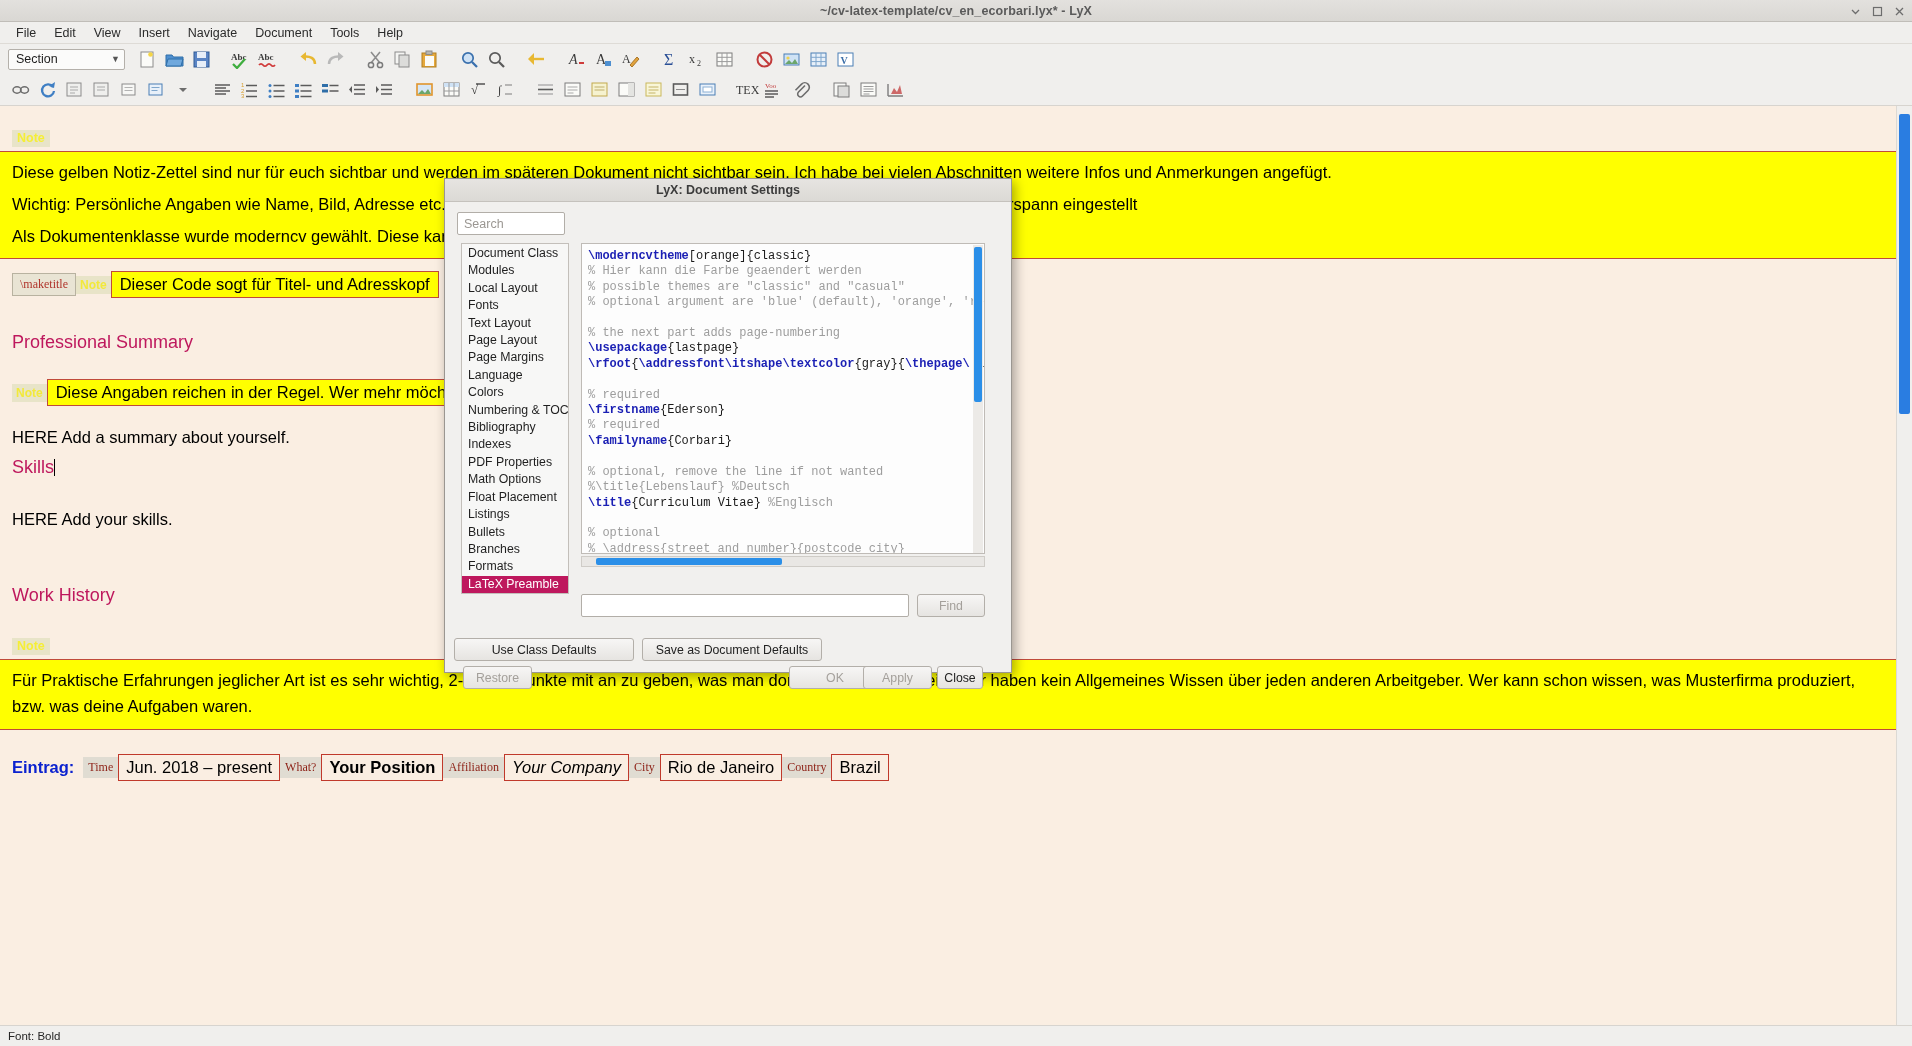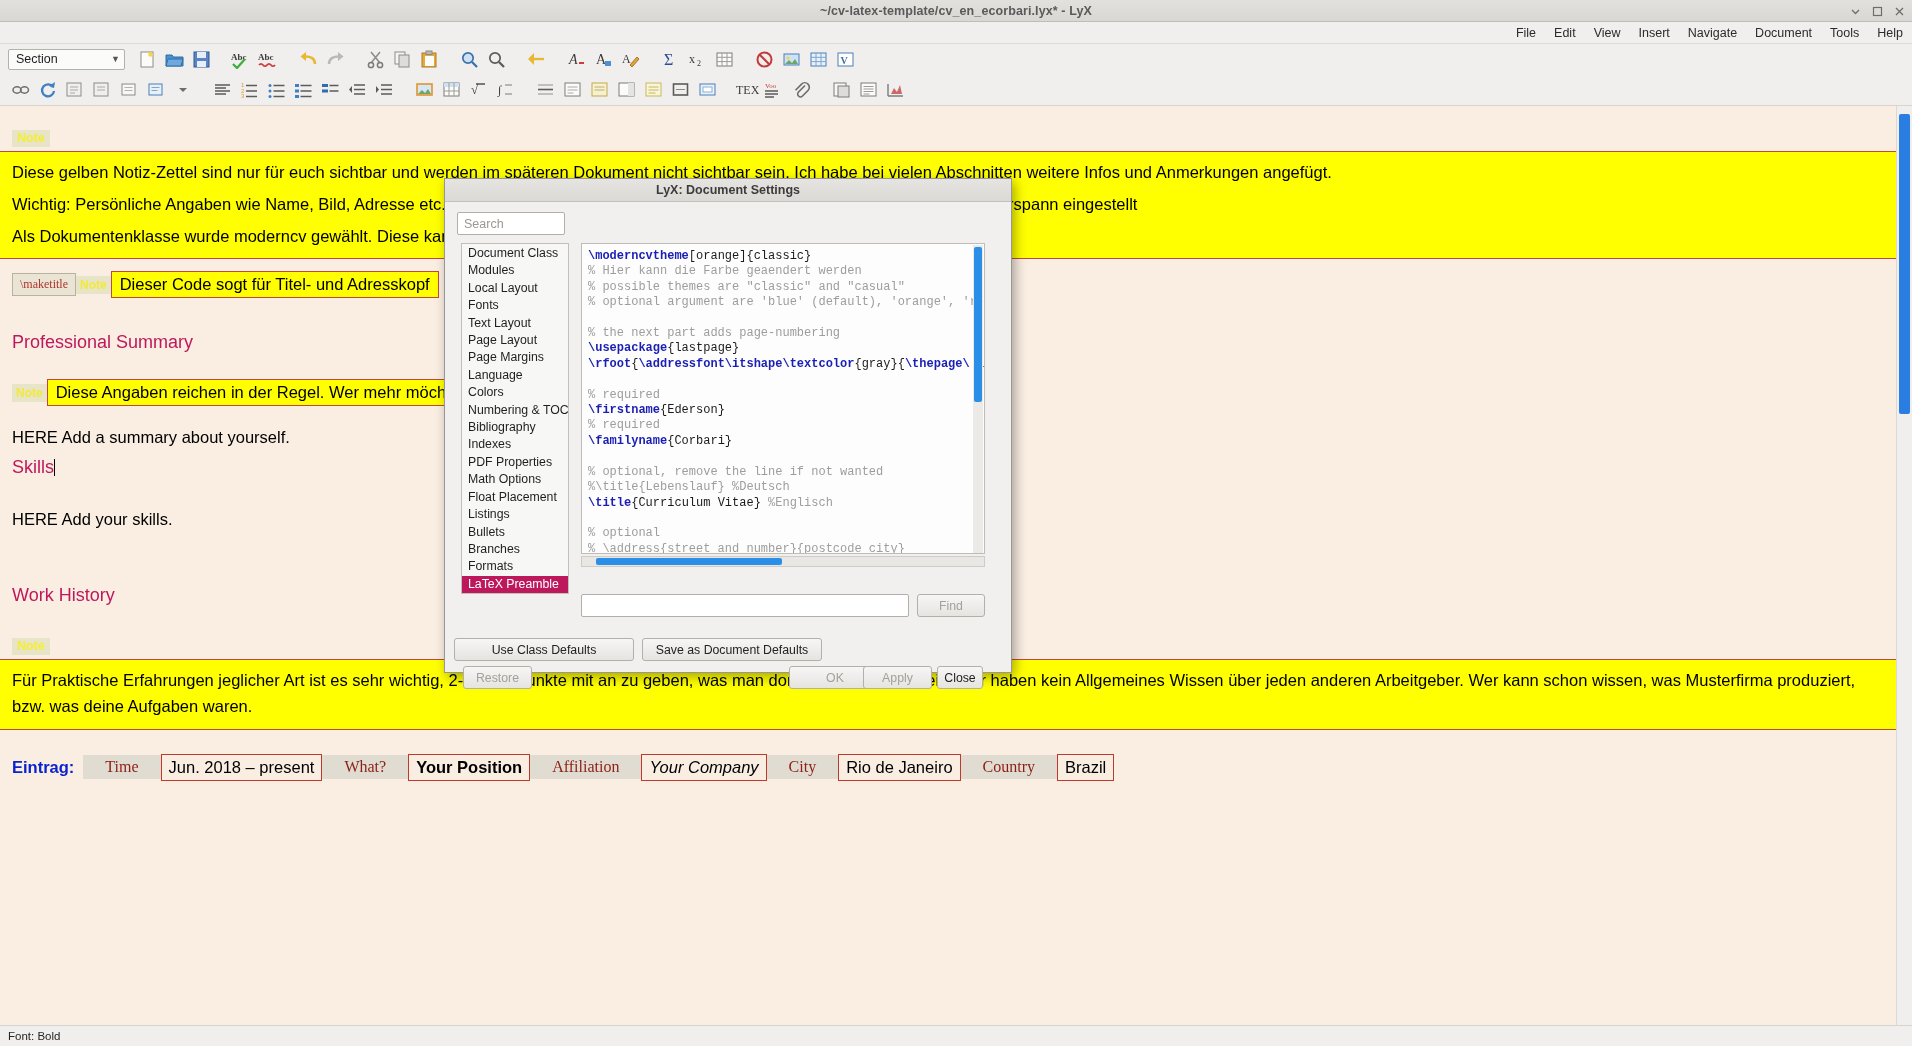--- a/index.html
+++ b/index.html
@@ -20,21 +20,21 @@
   }
   .titlebar-text { font-size: 12.5px; color: #5a5a5a; font-weight: bold; letter-spacing: .1px; }
   .win-btns { position: absolute; right: 6px; top: 0; height: 22px; display: flex; align-items: center; gap: 9px; }
   .win-btn { width: 13px; height: 13px; display: flex; align-items: center; justify-content: center; color: #6d6d6d; }
   .win-btn svg { display: block; }
 
   
   .menubar {
     position: absolute; left: 0; top: 22px; width: 1912px; height: 22px;
     background: #f0efed; border-bottom: 1px solid #dedbd6;
-    display: flex; align-items: center; padding-left: 7px; justify-content: flex-end;
+    display: flex; align-items: center; padding-left: 7px;
   }
   .menu-item { font-size: 12.5px; color: #2b2b2b; padding: 2px 9px; white-space: nowrap; }
 
   
   .toolbar {
     position: absolute; left: 0; width: 1912px;
     background: #f0efed;
     display: flex; align-items: center; padding-left: 8px; gap: 2px;
   }
   .toolbar-1 { top: 44px; height: 30px; }
@@ -86,21 +86,21 @@
     font-family: "Liberation Serif", serif;
   }
   .sec-head { font-size: 18px; font-weight: normal; color: #be185d; padding: 6px 0 6px 12px; }
   .body-text { font-size: 16.5px; color: #000; padding: 4px 0 4px 12px; }
   .cursor { display: inline-block; width: 1px; height: 17px; background: #000; vertical-align: -3px; }
 
   
   .entry-row { display: flex; align-items: center; padding-left: 12px; gap: 0; flex-wrap: nowrap; }
   .entry-label { color: #0b22cf; font-weight: bold; font-size: 16.5px; margin-right: 9px; }
   .arg-tag {
-    background: #e0dcd2; color: #8c1f14; font-size: 16px; padding: 3px 22px;
+    background: #e0dcd2; color: #8c1f14; font-size: 12px; padding: 3px 5px;
     font-family: "Liberation Serif", serif; white-space: nowrap;
   }
   .arg-val {
     border: 1px solid #c0392b; background: transparent; font-size: 16.5px;
     padding: 3px 7px; white-space: nowrap; color: #000;
   }
   .arg-val.bold { font-weight: bold; }
   .arg-val.italic { font-style: italic; }
 
   

